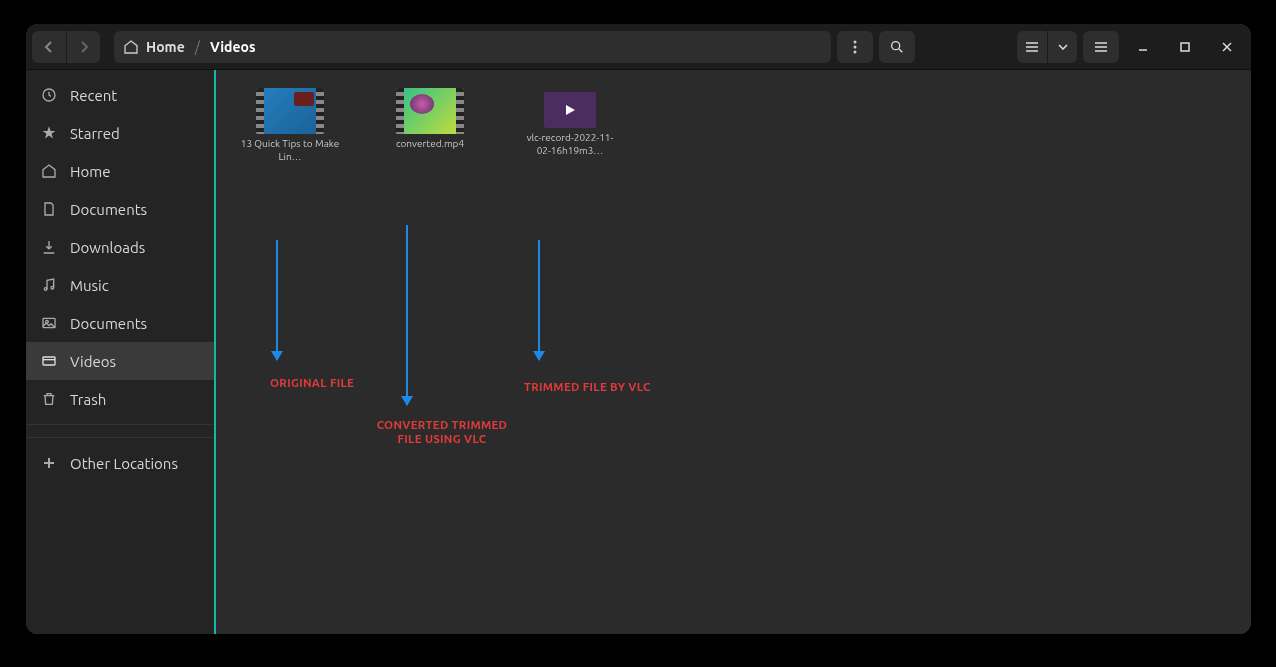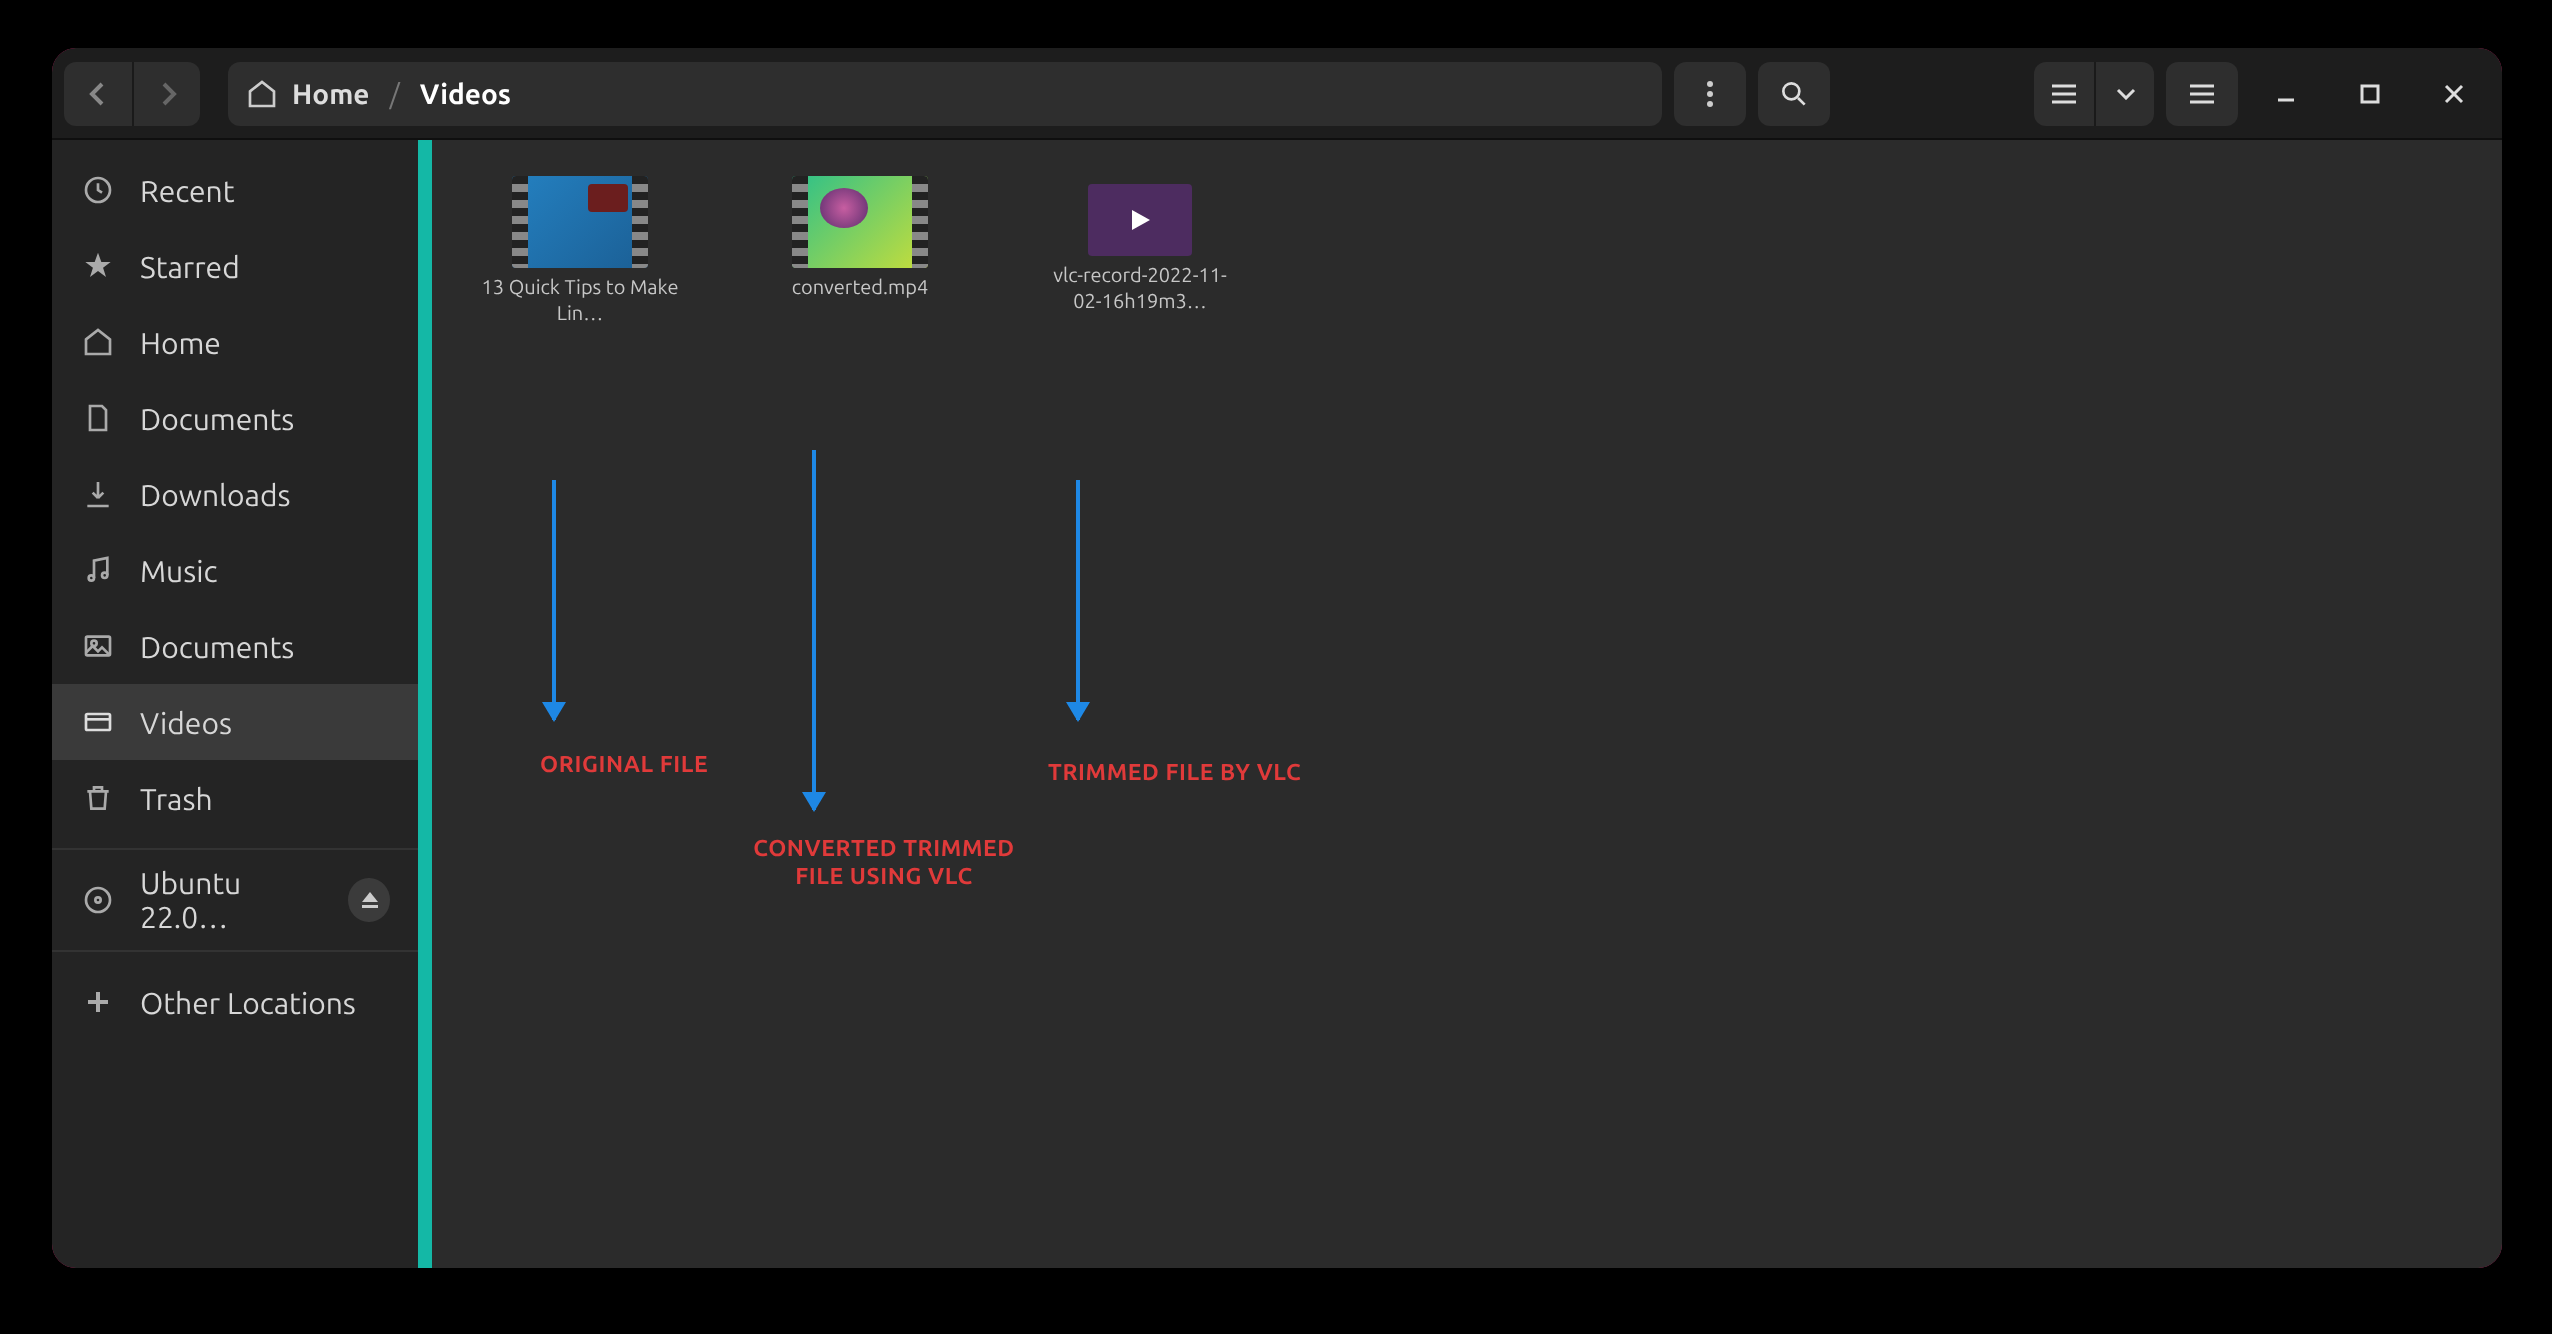--- a/index.html
+++ b/index.html
@@ -86,21 +86,21 @@
   }
 
   .body {
     flex: 1;
     display: flex;
     overflow: hidden;
   }
   .sidebar {
     width: 190px;
     background: #242424;
-    border-right: 7px solid #14b8a6;
+    border-right: 2px solid #14b8a6;
     padding-top: 6px;
     display: flex;
     flex-direction: column;
   }
   .sb-item {
     height: 38px;
     display: flex;
     align-items: center;
     gap: 12px;
     padding: 0 14px;
@@ -351,35 +351,20 @@
         <span class="sb-icon">
             <svg width="16" height="16" viewBox="0 0 24 24" fill="none" stroke="#aaa" stroke-width="2">
               <path d="M4 7h16M9 7V4h6v3M6 7l1 13h10l1-13"></path>
             </svg>
           </span>
         <span>Trash</span>
       </div>
 
       <div class="sb-sep"></div>
 
-      <div class="sb-item">
-        <span class="sb-icon">
-            <svg width="16" height="16" viewBox="0 0 24 24" fill="none" stroke="#aaa" stroke-width="2">
-              <circle cx="12" cy="12" r="9"></circle>
-              <circle cx="12" cy="12" r="2"></circle>
-            </svg>
-          </span>
-        <span>Ubuntu 22.0…</span>
-        <span class="eject">
-          <svg width="10" height="10" viewBox="0 0 10 10" fill="#ccc">
-              <path d="M5 1 L9 6 H1 Z"></path>
-              <rect x="1" y="7.5" width="8" height="1.5"></rect>
-            </svg>
-        </span>
-      </div>
 
       <div class="sb-sep"></div>
 
       <div class="sb-item">
         <span class="sb-icon">
             <svg width="14" height="14" viewBox="0 0 14 14" stroke="#aaa" stroke-width="2">
               <line x1="7" y1="2" x2="7" y2="12"></line>
               <line x1="2" y1="7" x2="12" y2="7"></line>
             </svg>
           </span>

